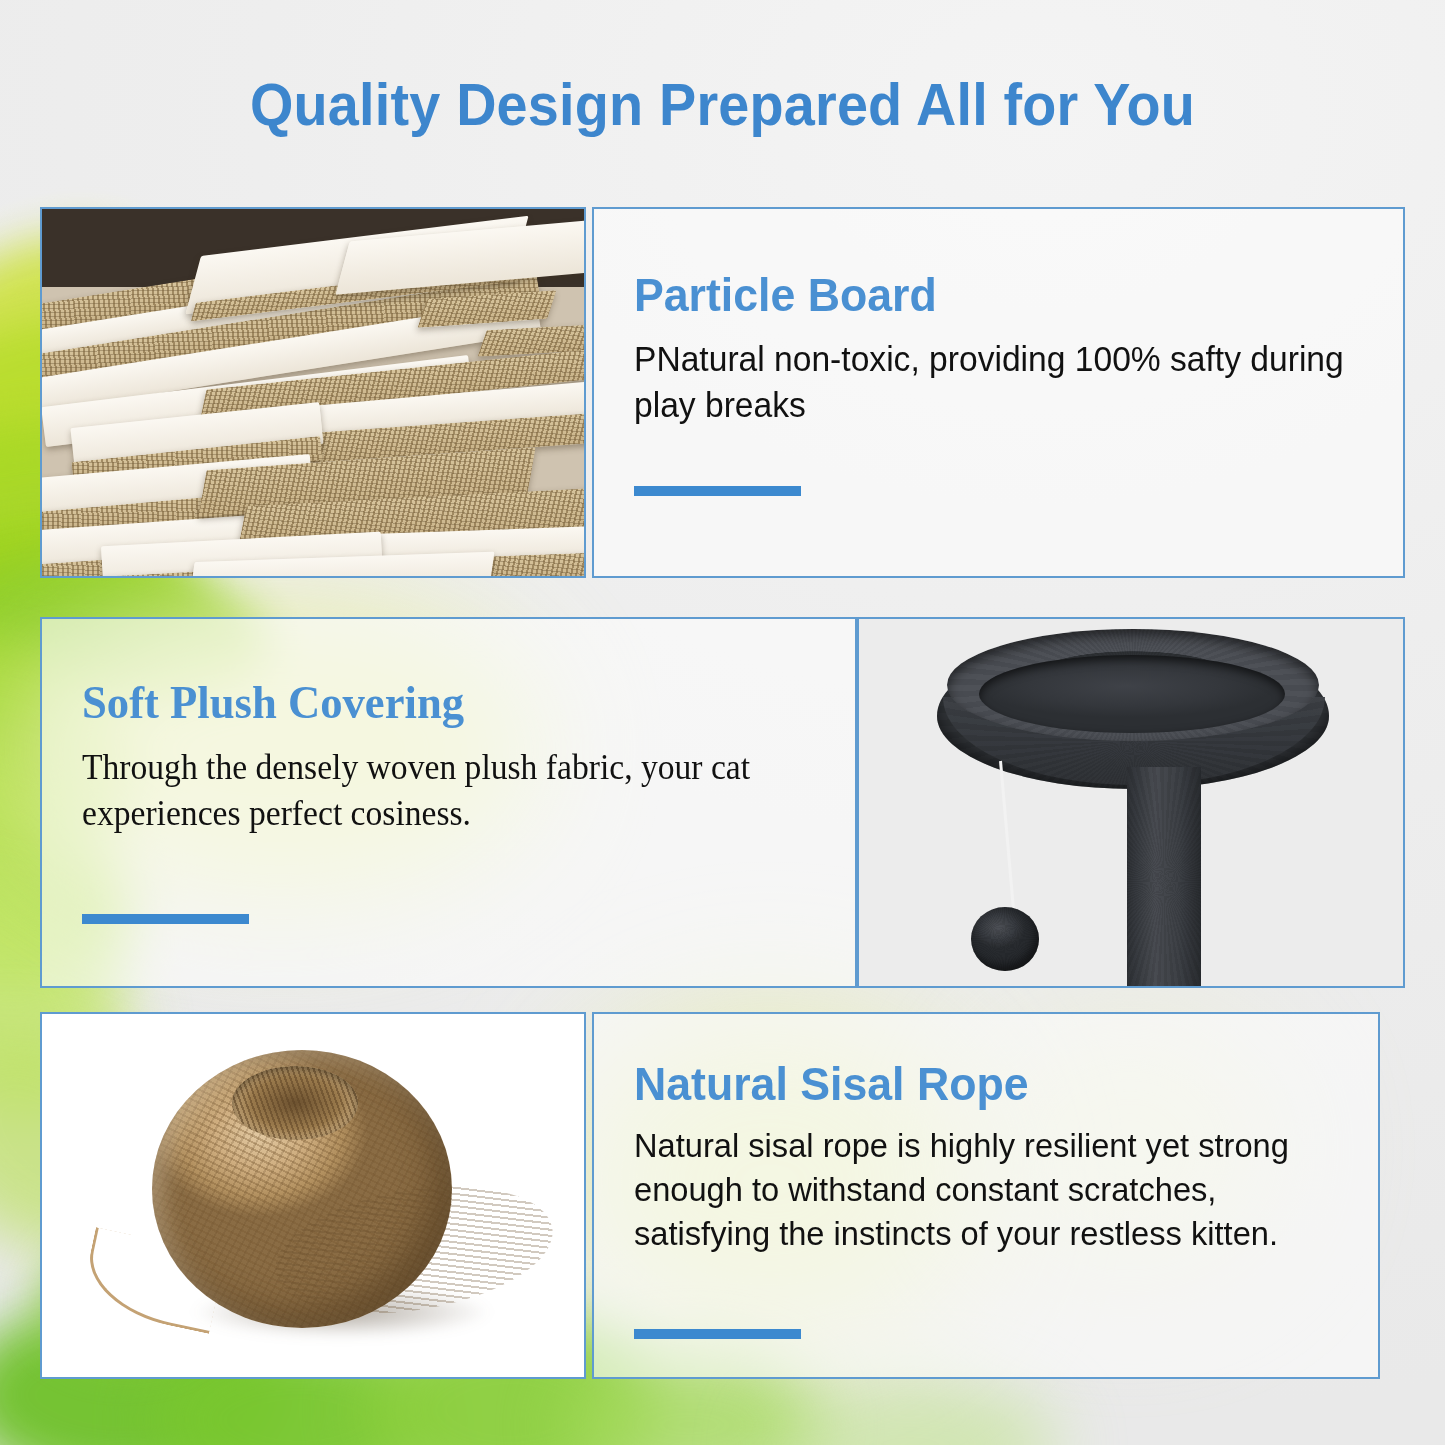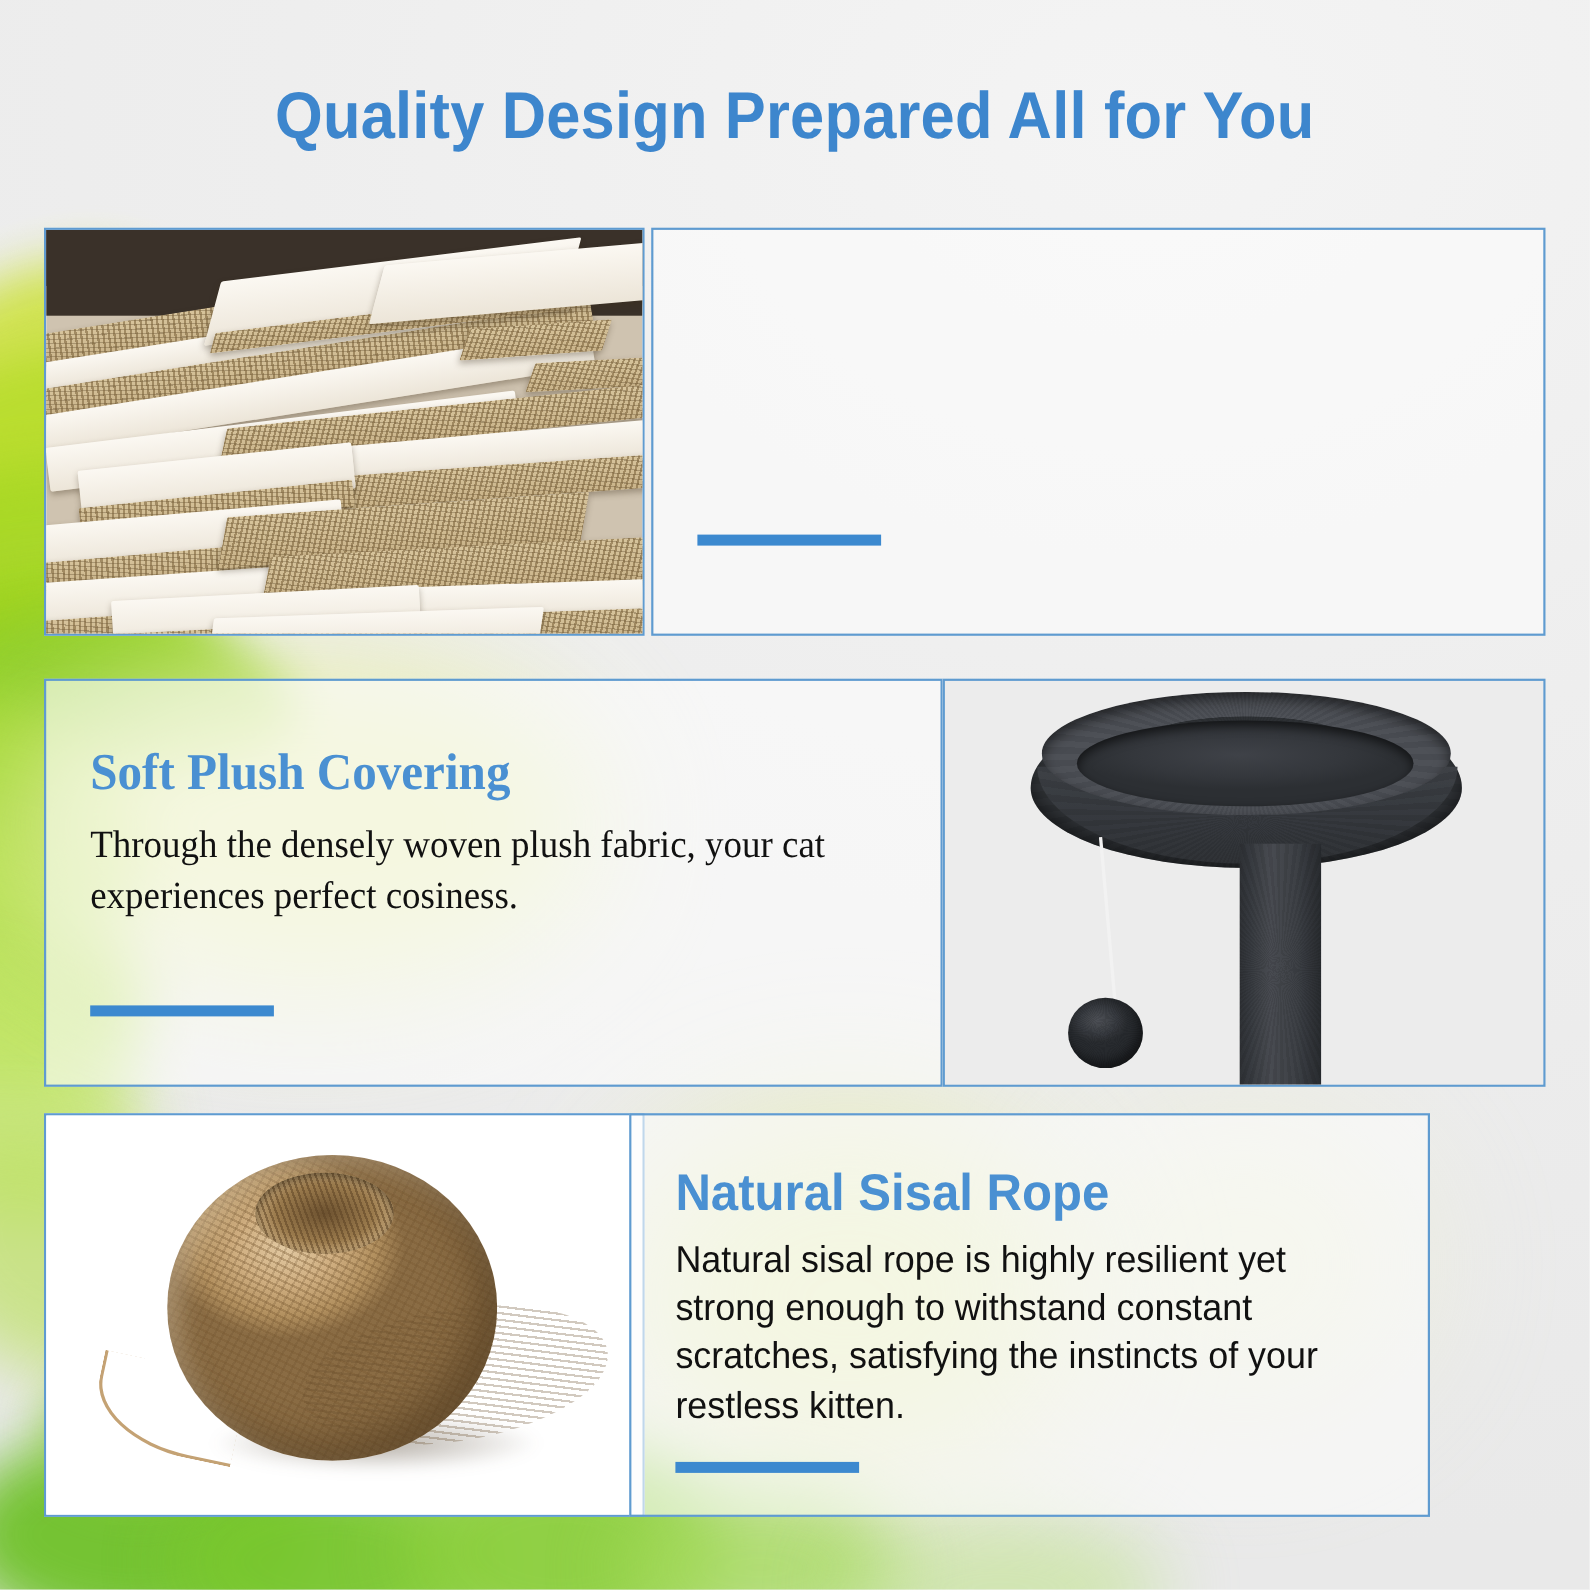--- a/index.html
+++ b/index.html
@@ -96,21 +96,21 @@
   
   #c2-txt{left:40px;top:617px;width:817px;height:371px;}
   #c2-img{left:857px;top:617px;width:548px;height:371px;background:#ededed;}
   #c2-txt .txt-inner{top:56px;font-family:Liberation Serif, serif;}
   #c2-txt .card-title{font-size:47px;}
   #c2-txt .card-body{margin-top:16px;}
   #c2-txt .accent{position:absolute;left:40px;top:295px;}
 
   
   #c3-img{left:40px;top:1012px;width:546px;height:367px;}
-  #c3-txt{left:572px;top:1012px;width:728px;height:367px;}
+  #c3-txt{left:592px;top:1012px;width:788px;height:367px;}
   #c3-txt .txt-inner{top:42px;}
   #c3-txt .card-title{font-size:47px;}
   #c3-txt .card-body{margin-top:12px;font-size:34px;line-height:1.30;}
   #c3-txt .accent{position:absolute;left:40px;top:315px;}
 
   
   .pb-scene{position:absolute;inset:0;background:linear-gradient(#3b3228 0 14%, #cfc3b0 14% 100%);}
   .pb-dark{position:absolute;left:0;top:0;width:100%;height:78px;background:#3a3129;}
   .board{position:absolute;border-radius:2px;}
   .chip{
@@ -263,20 +263,24 @@
     <div class="board lam shadow-l" style="left:250px;top:322px;width:330px;height:34px;transform:rotate(-2deg) skewX(-12deg);"></div>
     <div class="board chip shadow-l" style="left:270px;top:348px;width:320px;height:28px;transform:rotate(-2deg) skewX(-12deg);"></div>
 
     <div class="board lam shadow-l" style="left:60px;top:330px;width:280px;height:44px;transform:rotate(-3deg);"></div>
     <div class="board chip shadow-l" style="left:60px;top:360px;width:290px;height:22px;transform:rotate(-3deg);"></div>
     <div class="board lam shadow-l" style="left:150px;top:348px;width:300px;height:36px;transform:rotate(-2deg) skewX(-10deg);"></div>
   </div>
 </div>
 
 <div class="panel txt-panel" id="c1-txt">
+  <div class="txt-inner">
+    <div class="card-title">Particle Board</div>
+    <div class="card-body">PNatural non-toxic, providing 100% safty during play breaks</div>
+  </div>
   <div class="accent"></div>
 </div>
 
 <div class="panel txt-panel" id="c2-txt">
   <div class="txt-inner">
     <div class="card-title">Soft Plush Covering</div>
     <div class="card-body">Through the densely woven plush fabric, your cat experiences perfect cosiness.</div>
   </div>
   <div class="accent"></div>
 </div>

